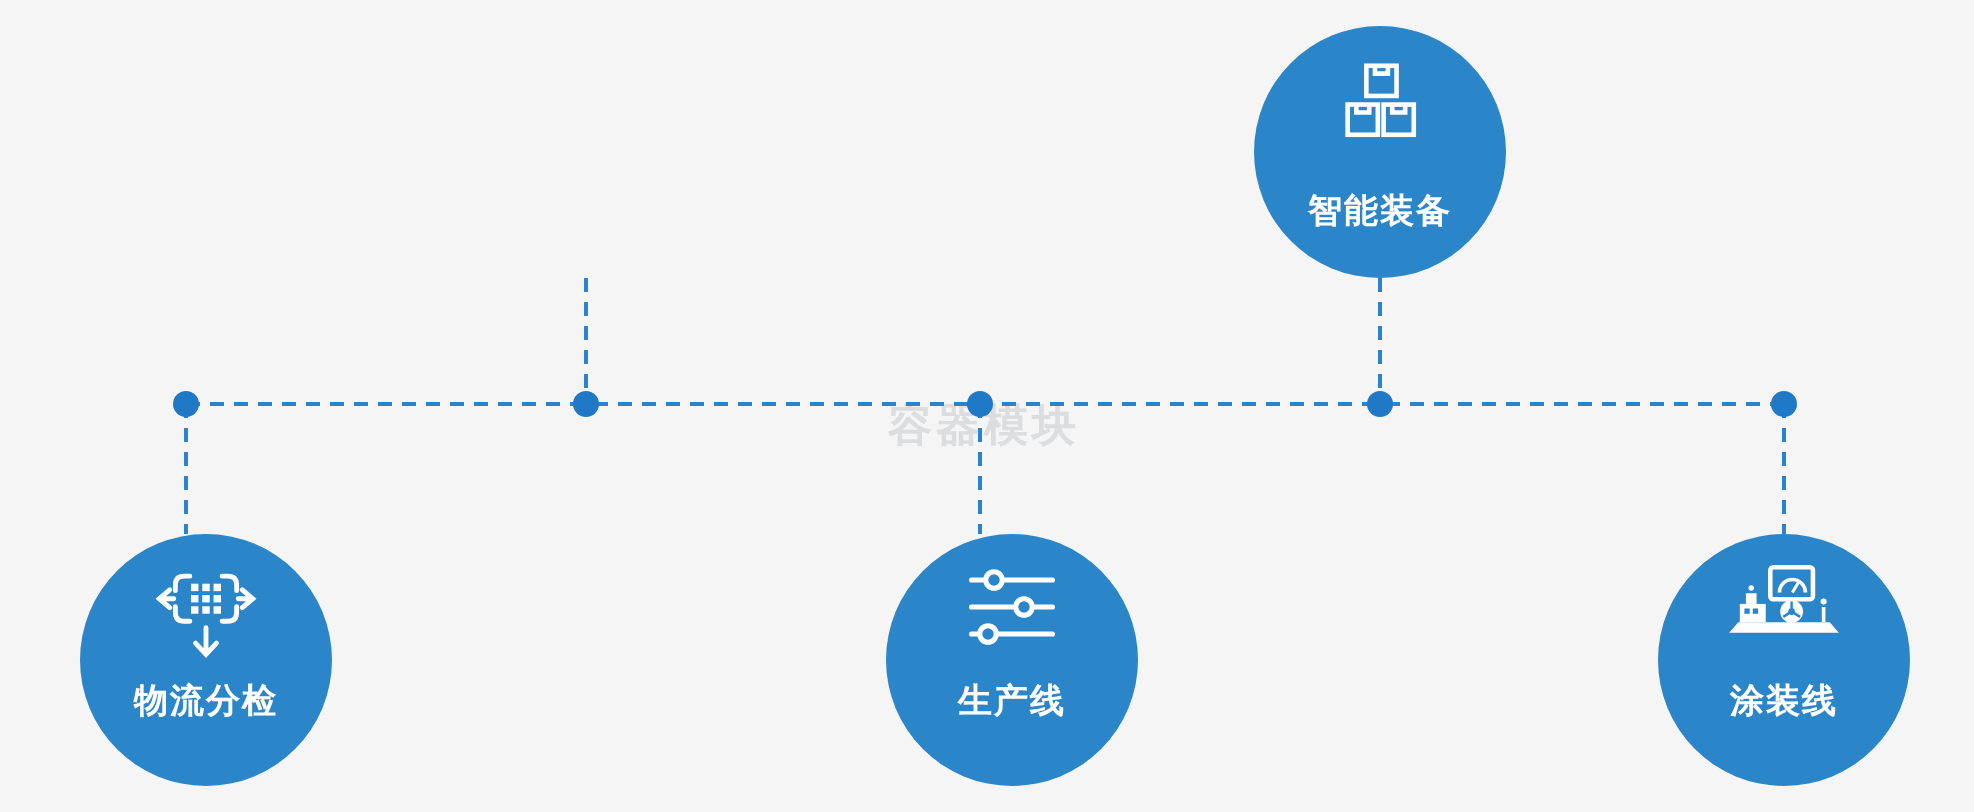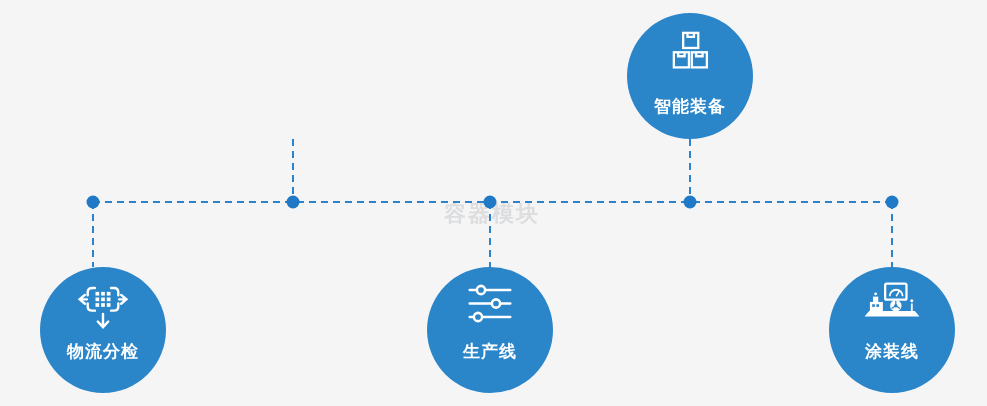--- a/index.html
+++ b/index.html
@@ -81,21 +81,21 @@
           <rect x="29.7" y="21.7" width="4.6" height="4.6"></rect>
           <rect x="36.7" y="21.7" width="4.6" height="4.6"></rect>
         <rect x="22.7" y="28.7" width="4.6" height="4.6"></rect>
           <rect x="29.7" y="28.7" width="4.6" height="4.6"></rect>
           <rect x="36.7" y="28.7" width="4.6" height="4.6"></rect>
       </g>
     </svg>
     <div class="label">物流分检</div>
   </div>
 
-  <div class="node bottom-row" style="left:427px;top:267px;">
+  <div class="node bottom-row" style="left:443px;top:267px;">
     <svg class="icon" style="top:17px;" width="48" height="42" viewBox="0 0 64 56">
       <g stroke="#fff" stroke-width="3.4" fill="none" stroke-linecap="round">
         <path d="M5,8 H59"></path>
           <path d="M5,26 H59"></path>
           <path d="M5,44 H59"></path>
       </g>
       <g fill="#2a85c9" stroke="#fff" stroke-width="3.4">
         <circle cx="20" cy="8" r="5.5"></circle>
           <circle cx="40" cy="26" r="5.5"></circle>
           <circle cx="16" cy="44" r="5.5"></circle>

